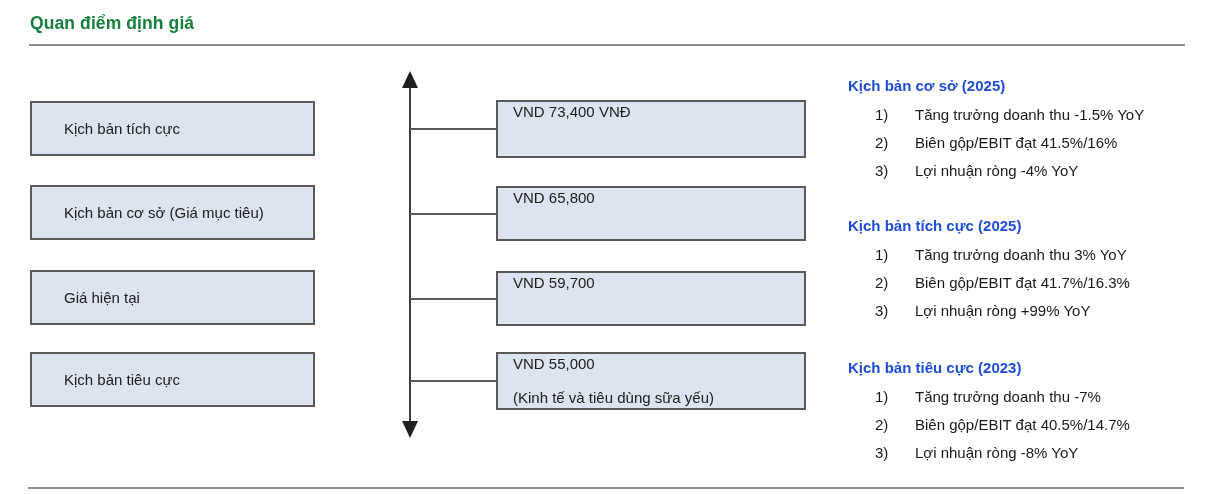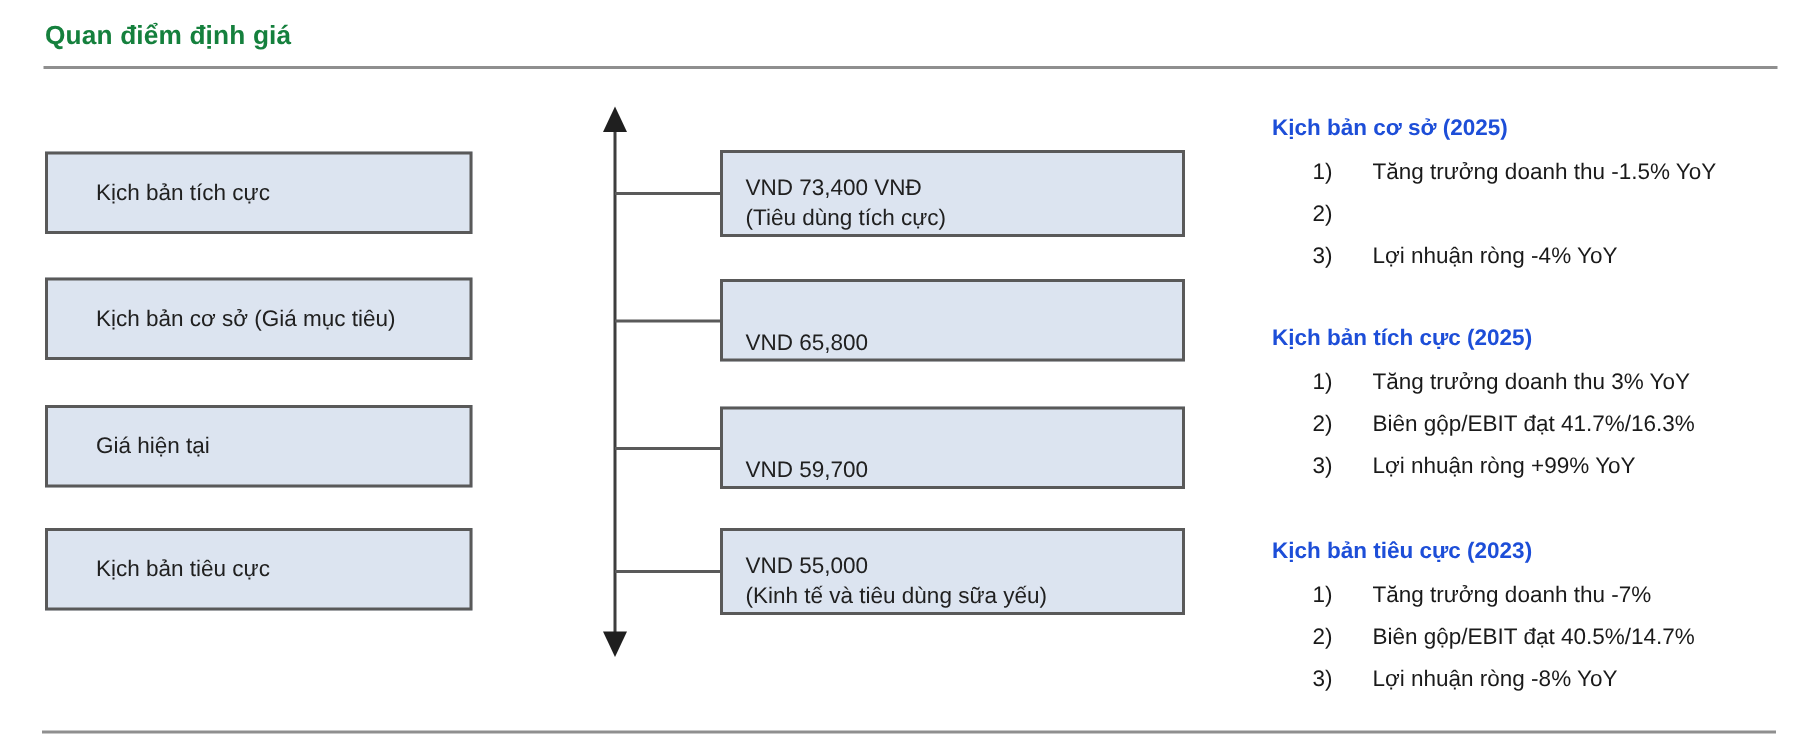--- a/index.html
+++ b/index.html
@@ -40,27 +40,27 @@
     border: 2px solid #595959;
     display: flex;
     align-items: center;
     padding-left: 32px;
     font-size: 15px;
     color: #202020;
   }
   
   .pbox {
     position: absolute;
-    left: 480px;
+    left: 496px;
     width: 310px;
     background: #dce4f0;
     border: 2px solid #595959;
     display: flex;
     flex-direction: column;
-    justify-content: flex-end;
+    justify-content: space-between;
     padding-left: 15px;
     font-size: 15px;
     line-height: 20px;
     color: #202020;
   }
   
   .vline {
     position: absolute;
     left: 409px;
     top: 84px;
@@ -133,41 +133,41 @@
   <div class="arrow-up"></div>
   <div class="arrow-down"></div>
 
   <div class="conn" style="top:128px"></div>
   <div class="conn" style="top:213px"></div>
   <div class="conn" style="top:298px"></div>
   <div class="conn" style="top:380px"></div>
 
   <div class="pbox" style="top:100px;height:58px">
     <span>VND 73,400 VNĐ</span>
-    <span>(Tiêu dùng tích cực)</span>
   </div>
   <div class="pbox" style="top:186px;height:55px">
     <span>VND 65,800</span>
   </div>
   <div class="pbox" style="top:271px;height:55px">
     <span>VND 59,700</span>
   </div>
   <div class="pbox" style="top:352px;height:58px">
     <span>VND 55,000</span>
     <span>(Kinh tế và tiêu dùng sữa yếu)</span>
   </div>
 
   <div class="section" style="top:77px">
     <div class="heading">Kịch bản cơ sở (2025)</div>
     <div class="row">
       <span class="num">1)</span>
       <span class="itm">Tăng trưởng doanh thu -1.5% YoY</span>
     </div>
     <div class="row">
       <span class="num">2)</span>
+      <span class="itm">Biên gộp/EBIT đạt 41.5%/16%</span>
     </div>
     <div class="row">
       <span class="num">3)</span>
       <span class="itm">Lợi nhuận ròng -4% YoY</span>
     </div>
   </div>
 
   <div class="section" style="top:217px">
     <div class="heading">Kịch bản tích cực (2025)</div>
     <div class="row">

